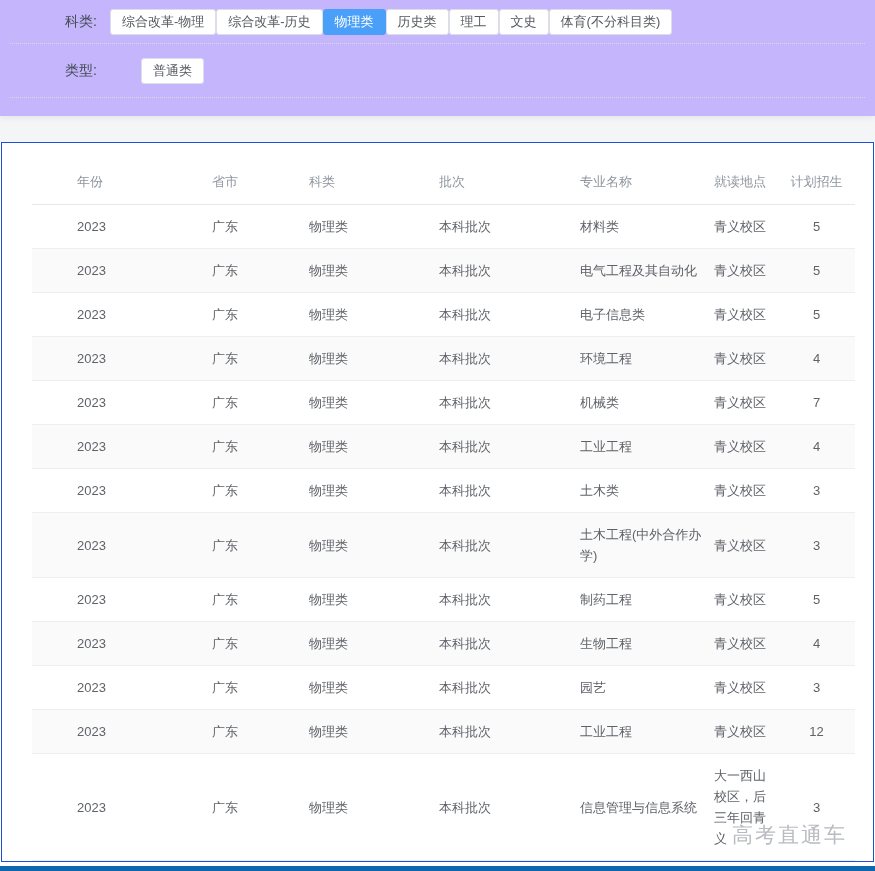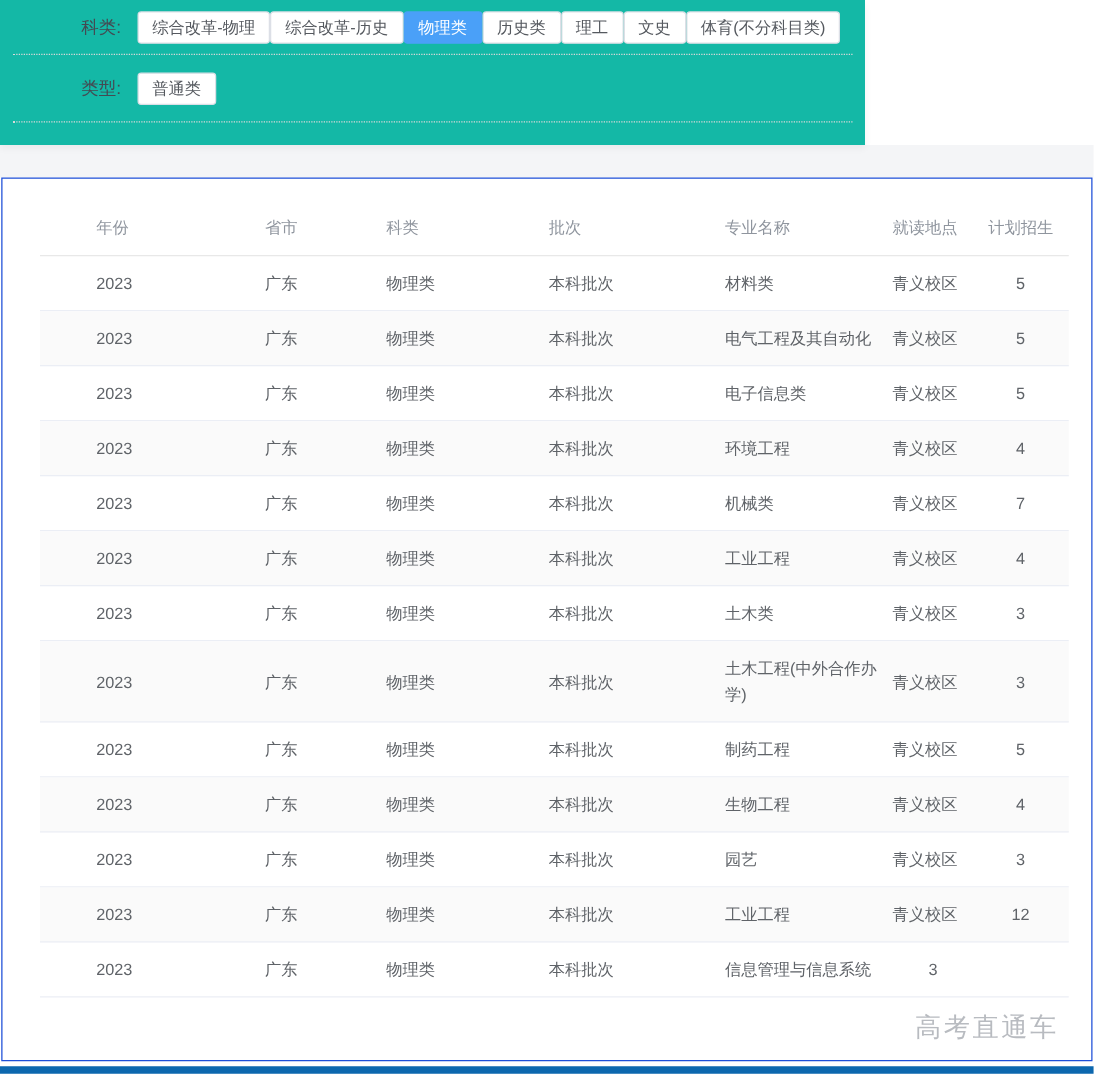--- a/index.html
+++ b/index.html
@@ -5,35 +5,35 @@
   * { box-sizing: border-box; margin: 0; padding: 0; }
   html, body {
     width: 875px; height: 871px;
     background: #ffffff;
     font-family: "Liberation Sans", "DejaVu Sans", sans-serif;
     overflow: hidden;
   }
 
   
   .filter-card {
-    background: #14b8a6;
-    width: 692px;
+    background: #c4b5fd;
+    width: 875px;
     box-shadow: 0 3px 6px rgba(0,0,0,0.05);
     position: relative;
     z-index: 2;
   }
   .filter-row {
     display: flex;
     align-items: center;
     padding-left: 55px;
     margin: 0 10px;
     height: 44px;
     border-bottom: 1px dotted #d9d9d9;
   }
-  .filter-row.type-row { height: 54px; }
+  .filter-row.type-row { height: 54px; gap: 31px; }
   .filter-card .pad-bottom { height: 18px; }
   .filter-label {
     font-size: 14px;
     color: #444a52;
     margin-right: 13px;
     white-space: nowrap;
   }
   .fbtn {
     font-family: inherit;
     font-size: 13px;
@@ -428,20 +428,23 @@
           </div>
           <div class="cell c2">
             <span>物理类</span>
           </div>
           <div class="cell c3">
             <span>本科批次</span>
           </div>
           <div class="cell c4">
             <span>信息管理与信息系统</span>
           </div>
+          <div class="cell c5">
+            <span>大一西山校区，后三年回青义</span>
+          </div>
           <div class="cell c6">
             <span>3</span>
           </div>
         </div>
       </div>
   </div>
   <div class="watermark">高考直通车</div>
 </div>
 
 <div class="bottom-bar"></div>

